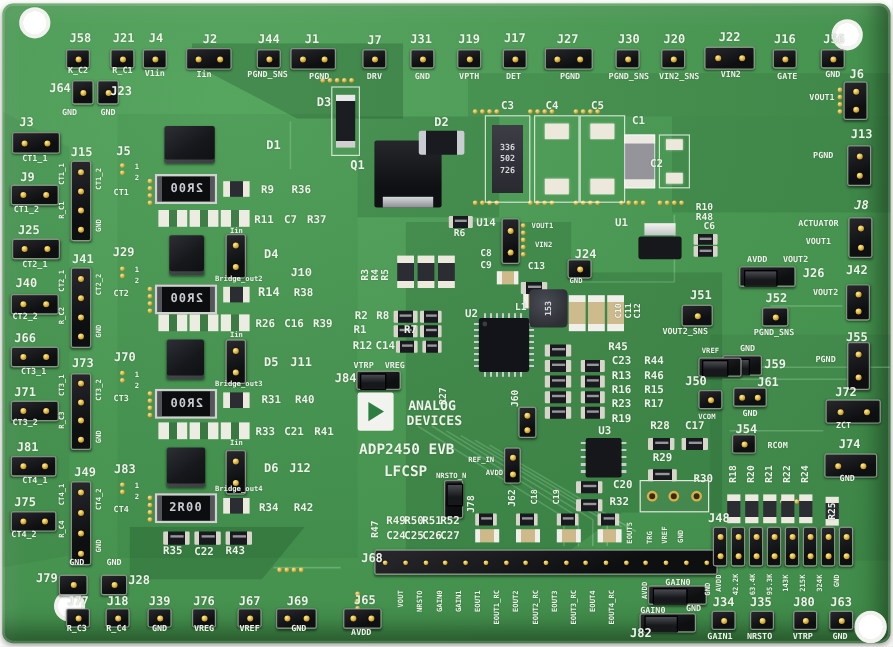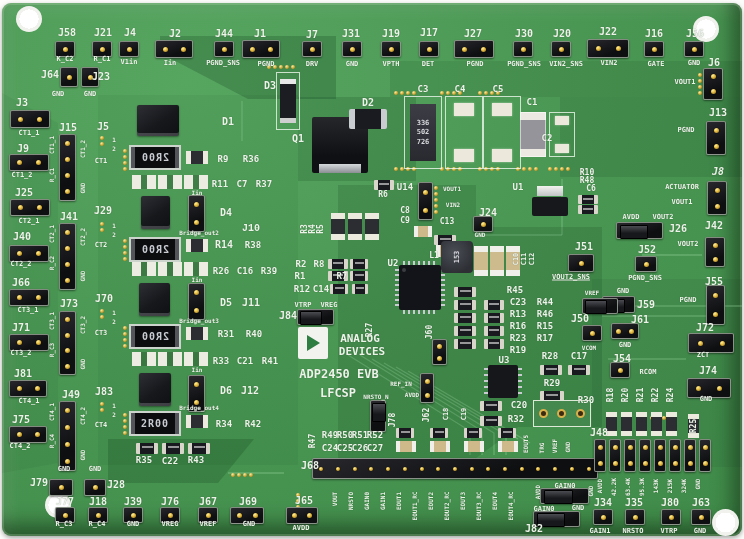--- a/index.html
+++ b/index.html
@@ -900,21 +900,21 @@
       <div class="lbl" style="left: 298px; top: 273px; font-size: 9px; transform: translate(-50%, -50%);">R1</div>
       <div class="lbl" style="left: 316px; top: 273px; font-size: 9px; transform: translate(-50%, -50%); margin-left: 24px;">R7</div>
       <div class="lbl" style="left: 300px; top: 286px; font-size: 9px; transform: translate(-50%, -50%);">R12</div>
       <div class="lbl" style="left: 319px; top: 286px; font-size: 9px; transform: translate(-50%, -50%);">C14</div>
       <div class="lbl" style="left: 391px; top: 260px; font-size: 9px; transform: translate(-50%, -50%);">U2</div>
       <div class="lbl" style="left: 432px; top: 253px; font-size: 8px; transform: translate(-50%, -50%);">L1</div>
       <div class="lbl" style="left: 514px; top: 256px; font-size: 7px; transform: translate(-50%, -50%) rotate(-90deg);">C10</div>
       <div class="lbl" style="left: 522px; top: 256px; font-size: 7px; transform: translate(-50%, -50%) rotate(-90deg);">C11</div>
       <div class="lbl" style="left: 530px; top: 256px; font-size: 7px; transform: translate(-50%, -50%) rotate(-90deg);">C12</div>
       <div class="lbl" style="left: 582px; top: 244px; font-size: 10px; transform: translate(-50%, -50%);">J51</div>
-      <div class="lbl" style="left: 569px; top: 274px; font-size: 7px; transform: translate(-50%, -50%); text-decoration: underline;">VOUT2_SNS</div>
+      <div class="lbl" style="left: 569px; top: 274px; font-size: 7px; transform: translate(-50%, -50%);">VOUT2_SNS</div>
       <div class="lbl" style="left: 513px; top: 287px; font-size: 9px; transform: translate(-50%, -50%);">R45</div>
       <div class="lbl" style="left: 516px; top: 299px; font-size: 9px; transform: translate(-50%, -50%);">C23</div>
       <div class="lbl" style="left: 543px; top: 299px; font-size: 9px; transform: translate(-50%, -50%);">R44</div>
       <div class="lbl" style="left: 516px; top: 311px; font-size: 9px; transform: translate(-50%, -50%);">R13</div>
       <div class="lbl" style="left: 543px; top: 311px; font-size: 9px; transform: translate(-50%, -50%);">R46</div>
       <div class="lbl" style="left: 516px; top: 323px; font-size: 9px; transform: translate(-50%, -50%);">R16</div>
       <div class="lbl" style="left: 543px; top: 323px; font-size: 9px; transform: translate(-50%, -50%);">R15</div>
       <div class="lbl" style="left: 516px; top: 335px; font-size: 9px; transform: translate(-50%, -50%);">R23</div>
       <div class="lbl" style="left: 543px; top: 335px; font-size: 9px; transform: translate(-50%, -50%);">R17</div>
       <div class="lbl" style="left: 516px; top: 347px; font-size: 9px; transform: translate(-50%, -50%);">R19</div>

